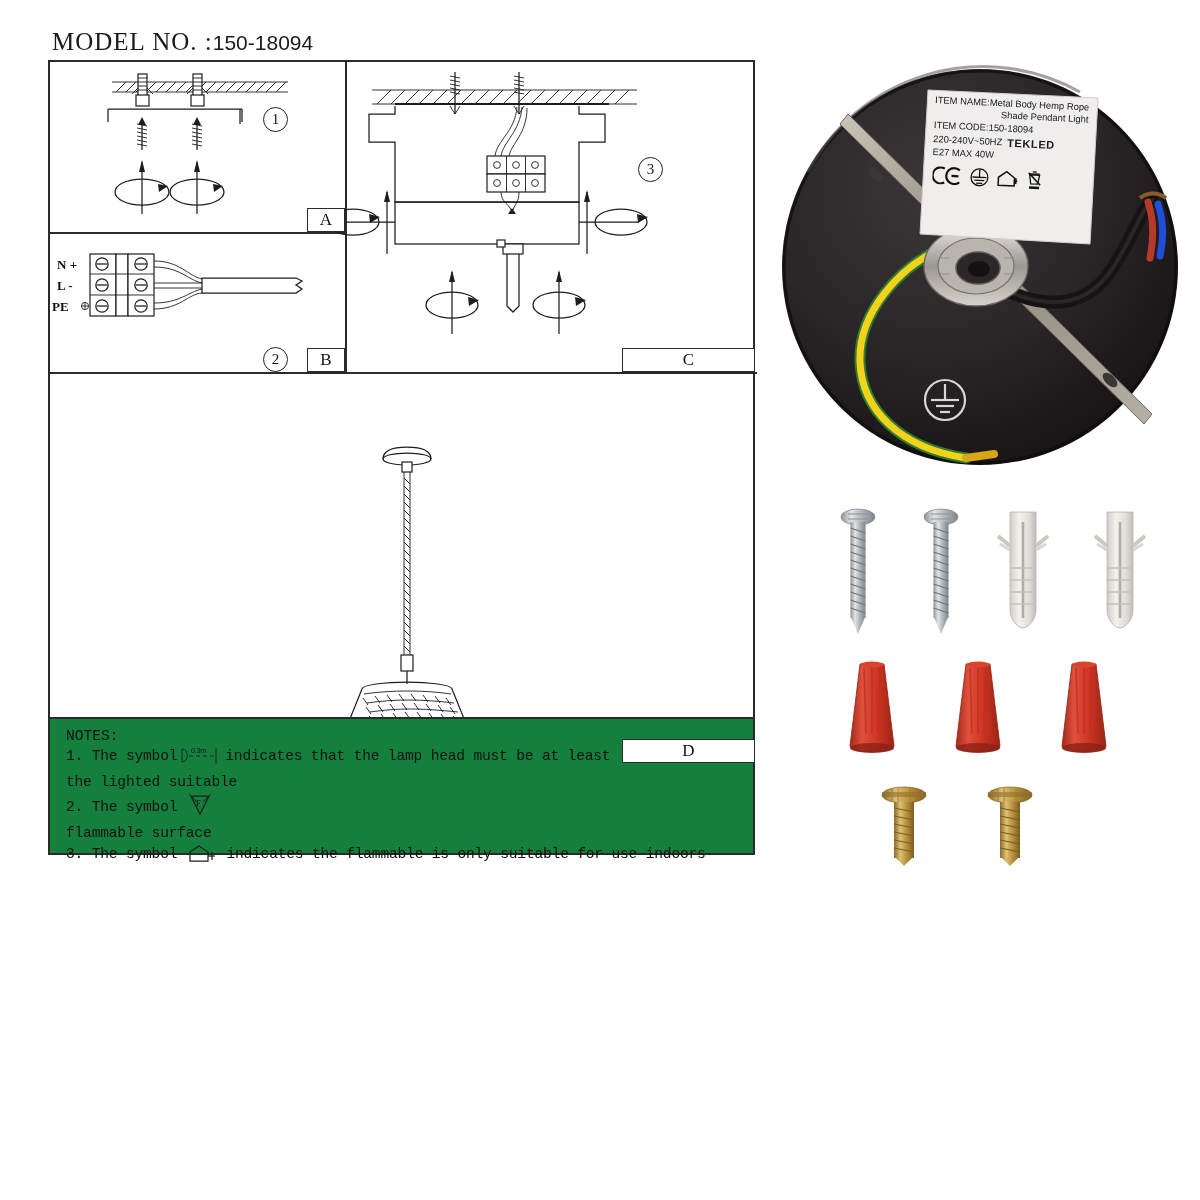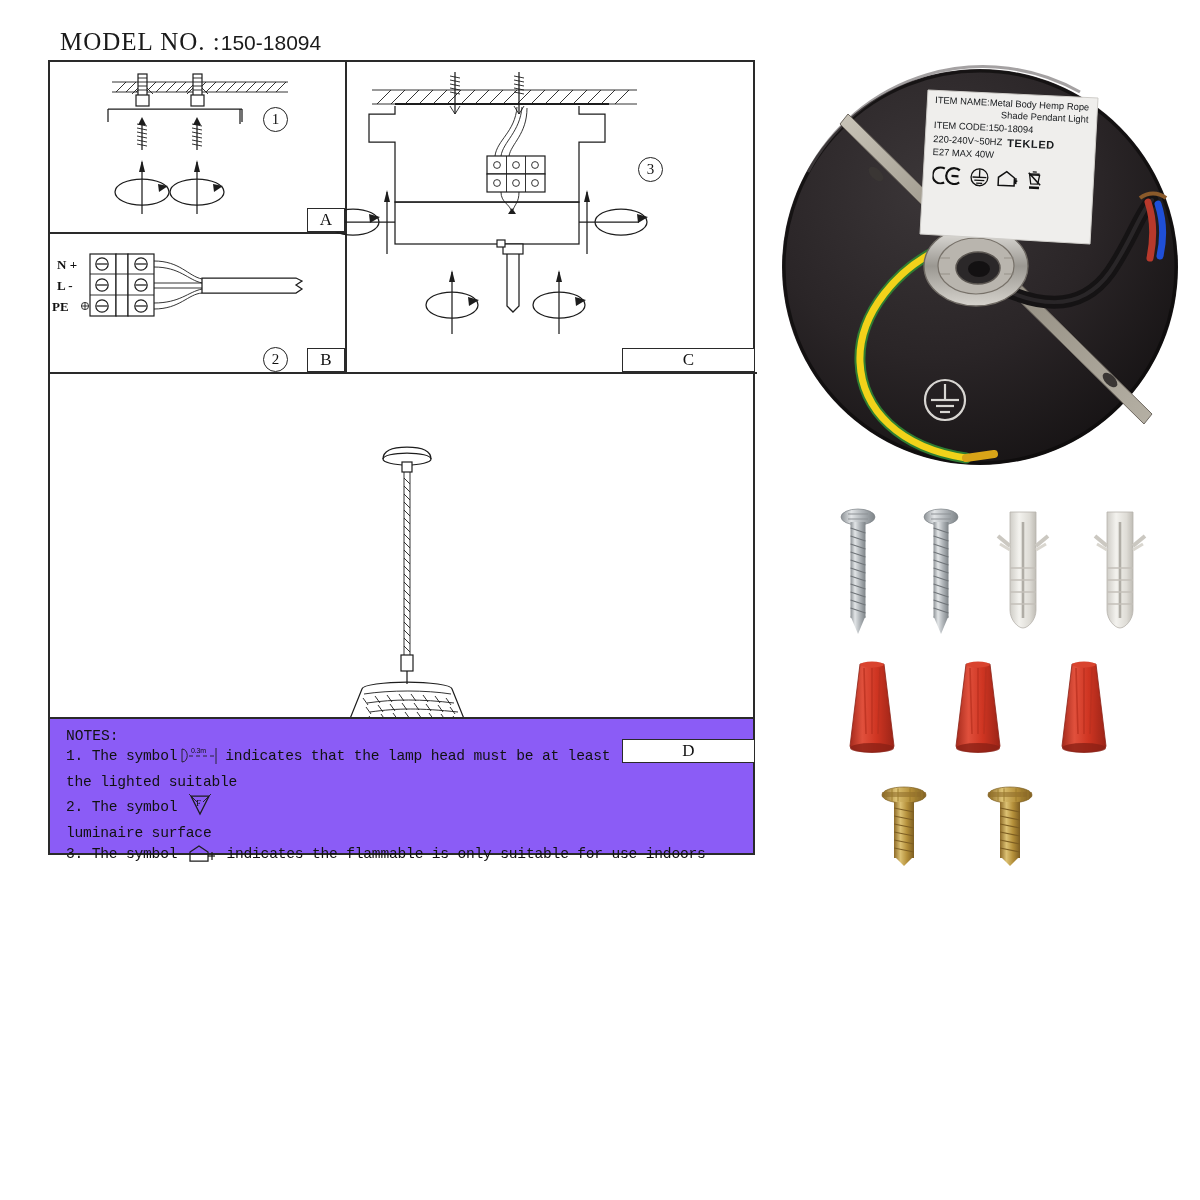--- a/index.html
+++ b/index.html
@@ -7,21 +7,21 @@
     width:1200px;height:1200px;
     background:#ffffff;
     font-family:"Liberation Sans", sans-serif;
     position:relative;
     overflow:hidden;
   }
   .sheet{position:absolute;left:0;top:0;width:1200px;height:1200px;}
 
   
   #model-title{
-    position:absolute;left:60px;top:28px;
+    position:absolute;left:52px;top:28px;
     font-family:"Liberation Serif", serif;
     font-size:25px;letter-spacing:1px;color:#1a1a1a;
     white-space:nowrap;
   }
   #model-title .lbl{font-family:"Liberation Serif",serif;}
   #model-title .val{font-family:"Liberation Sans",sans-serif;font-size:21px;letter-spacing:0;}
 
   
   #diagram-frame{
     position:absolute;left:48px;top:60px;width:707px;height:795px;
@@ -47,21 +47,21 @@
   svg.dw{position:absolute;left:0;top:0;overflow:visible;}
   .st{fill:none;stroke:#1d1d1d;stroke-width:1.25;}
   .st-thin{fill:none;stroke:#1d1d1d;stroke-width:0.9;}
   .st-thick{fill:none;stroke:#1d1d1d;stroke-width:1.9;}
   .fillw{fill:#ffffff;stroke:#1d1d1d;stroke-width:1.2;}
   .fillk{fill:#1d1d1d;stroke:none;}
 
   
   #notes-box{
     position:absolute;left:48px;top:717px;width:707px;height:138px;
-    border:2px solid #2a2a2a;box-sizing:border-box;background:#8b5cf6;
+    border:2px solid #2a2a2a;box-sizing:border-box;background:#15803d;
     padding:8px 10px 0 16px;
   }
   .note-line{
     font-family:"Liberation Mono","DejaVu Sans Mono",monospace;
     font-size:14.6px;color:#111;line-height:21px;white-space:nowrap;
     letter-spacing:-0.2px;
   }
   #notes-heading{font-family:"Liberation Mono",monospace;font-size:14.6px;color:#111;line-height:19px;}
   .inline-sym{display:inline-block;vertical-align:-5px;margin:0 1px;}
 
@@ -389,21 +389,21 @@
       <span>The symbol</span>
       <span class="inline-sym">
         <svg width="26" height="23" viewBox="0 0 26 23">
           <path class="st" d="M4 3 L22 3 L13 21 Z" fill="#fff"></path>
           <line class="st-thin" x1="2" y1="1" x2="10" y2="9"></line>
           <line class="st-thin" x1="16" y1="9" x2="24" y2="1"></line>
           <text x="9" y="13" font-family="Liberation Serif, serif" font-size="9" fill="#111">F</text>
         </svg>
       </span>
     </div>
-    <div class="note-line">luminaire surface</div>
+    <div class="note-line">flammable surface</div>
 
     <div class="note-line">
       <span>3.</span>
       <span>The symbol</span>
       <span class="inline-sym">
         <svg width="30" height="19" viewBox="0 0 30 19">
           <path class="st" d="M3 17 L3 8 L12 2 L21 8 L21 17 Z" fill="#fff"></path>
           <line class="st" x1="21" y1="12" x2="28" y2="12"></line>
           <line class="st" x1="25" y1="8" x2="25" y2="16"></line>
         </svg>

